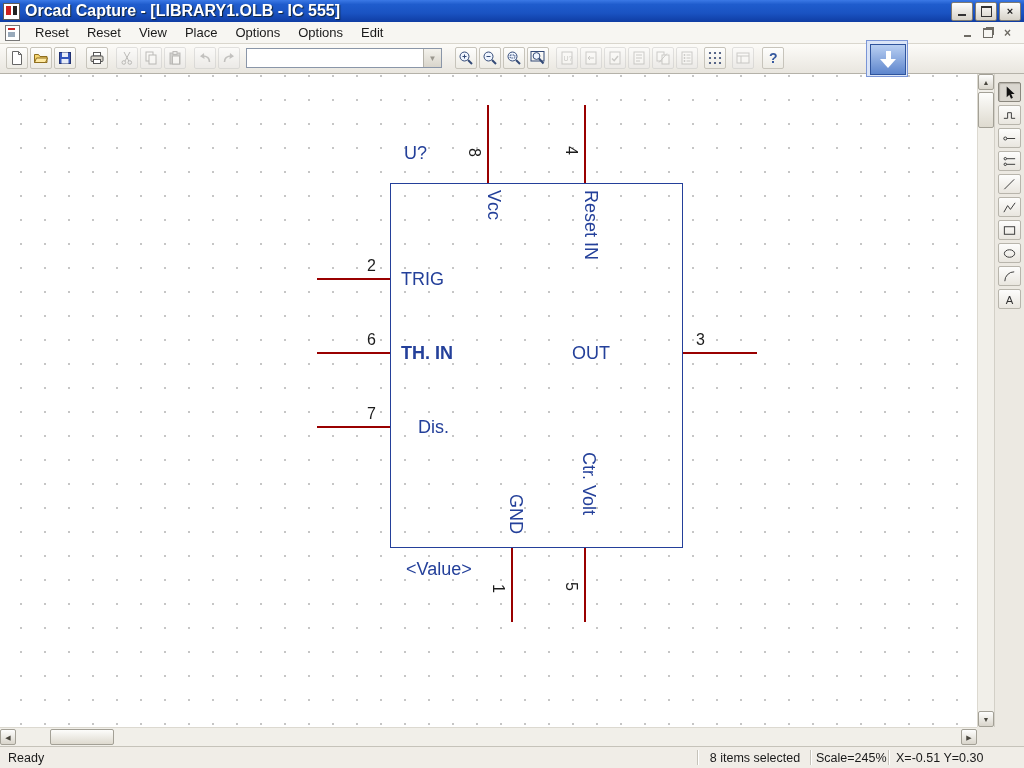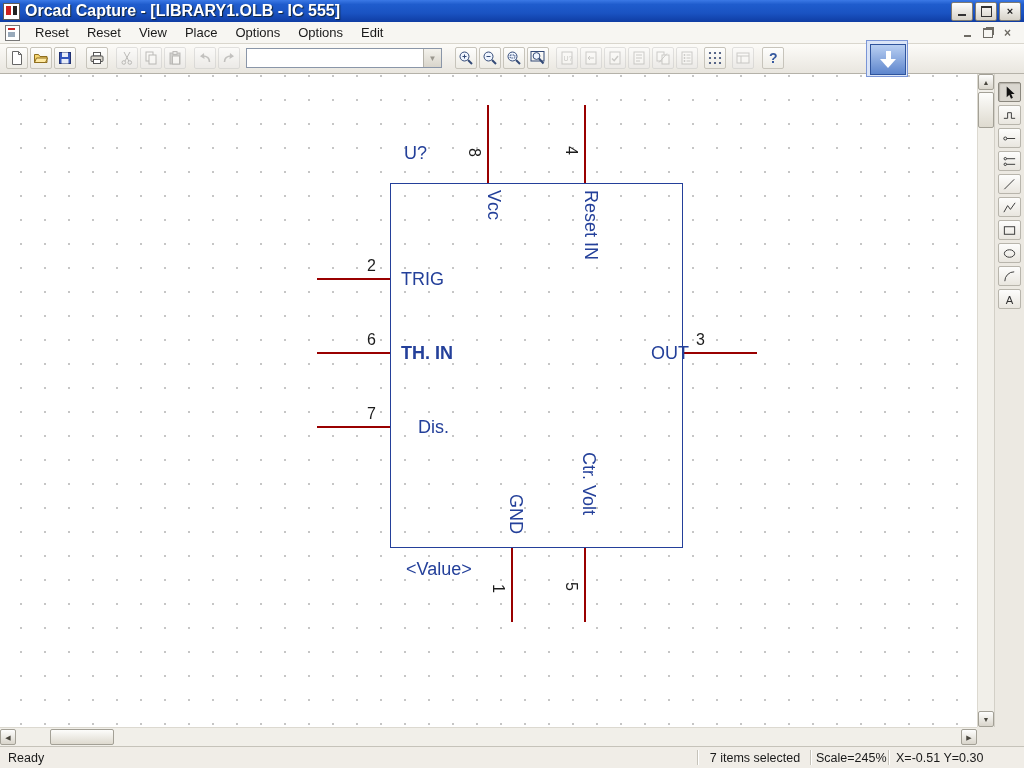--- a/index.html
+++ b/index.html
@@ -321,21 +321,21 @@
     <div class="pin-line" style="left:317px;top:278px;width:73px;height:2px;"></div>
     <div class="pin-num" style="left:344px;top:258px;width:32px;text-align:right;">6</div>
     <div class="pin-name" style="left:401px;top:270px;font-weight:bold;">TH. IN</div>
 
     <div class="pin-line" style="left:317px;top:352px;width:73px;height:2px;"></div>
     <div class="pin-num" style="left:344px;top:332px;width:32px;text-align:right;">7</div>
     <div class="pin-name" style="left:418px;top:344px;">Dis.</div>
 
     <div class="pin-line" style="left:683px;top:278px;width:74px;height:2px;"></div>
     <div class="pin-num" style="left:696px;top:258px;width:32px;text-align:left;">3</div>
-    <div class="pin-name" style="left:589px;top:270px;width:100px;text-align:right;">OUT</div>
+    <div class="pin-name" style="left:572px;top:270px;width:100px;">OUT</div>
 
     <div class="pin-line" style="left:511px;top:474px;width:2px;height:74px;"></div>
     <div class="pin-num vert" style="left:490px;top:510px;width:16px;">1</div>
     <div class="pin-name vert" style="left:505px;top:420px;width:20px;">GND</div>
 
     <div class="pin-line" style="left:584px;top:474px;width:2px;height:74px;"></div>
     <div class="pin-num vert" style="left:563px;top:508px;width:16px;">5</div>
     <div class="pin-name vert" style="left:578px;top:378px;width:20px;">Ctr. Volt</div>
   </div>
 
@@ -413,20 +413,20 @@
     <div class="sthumb" style="left:50px;top:1px;width:64px;height:16px;"></div>
     <div class="sbtn" style="right:0;left:auto;top:1px;position:absolute;">
         <span>▶</span>
       </div>
   </div>
   <div class="corner"></div>
 
   <div class="statusbar">
     <div class="status-item" style="left:8px;">Ready</div>
     <div class="status-sep" style="left:697px;"></div>
-    <div class="status-item" style="left:704px;width:102px;text-align:center;">7 items selected</div>
+    <div class="status-item" style="left:704px;width:102px;text-align:center;">8 items selected</div>
     <div class="status-sep" style="left:810px;"></div>
     <div class="status-item" style="left:816px;text-align:right;">Scale=245%</div>
     <div class="status-sep" style="left:888px;"></div>
     <div class="status-item" style="left:896px;">X=-0.51  Y=0.30</div>
   </div>
 
 </div>
 
 </body></html>

